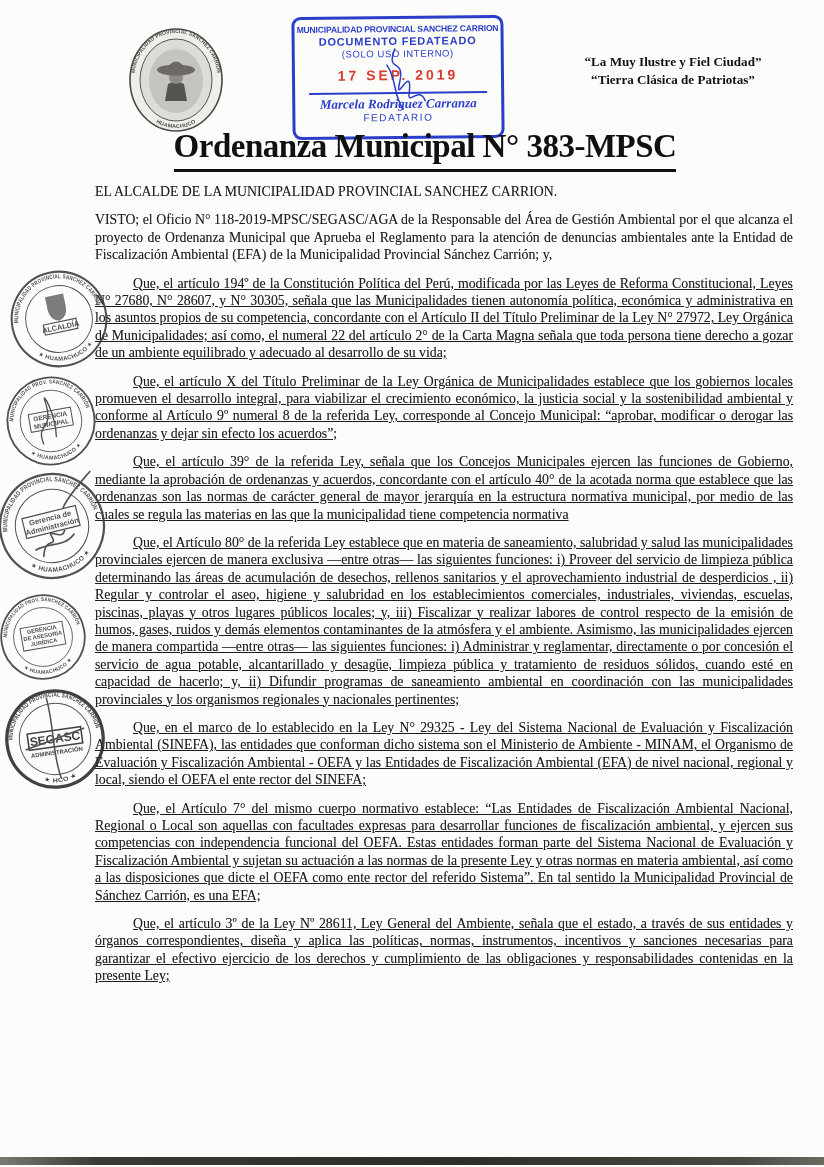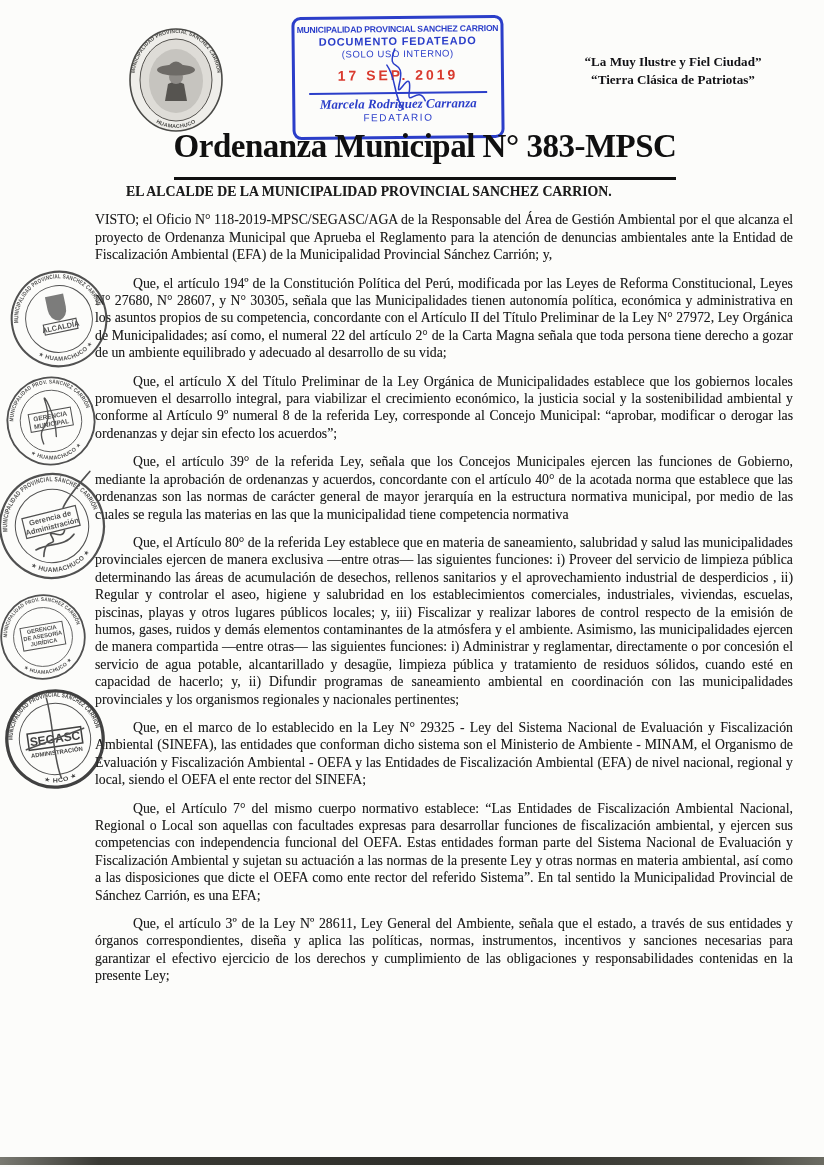--- a/index.html
+++ b/index.html
@@ -25,29 +25,29 @@
   .fs-role{font-size:10px;letter-spacing:1.6px;}
   .fs-sign{position:absolute;left:78px;top:26px;pointer-events:none;}
 
   
   .mottos{position:absolute;left:545px;top:53px;width:256px;text-align:center;
           font-weight:bold;font-size:13.5px;line-height:18px;color:#121216;transform:scaleX(.97);}
 
   
   .title{position:absolute;left:0;right:0;top:128px;margin:0;text-align:center;
          font-size:33px;font-weight:bold;letter-spacing:-.5px;color:#101010;padding-left:26px;}
-  .title span{display:inline-block;border-bottom:3px solid #101010;padding-bottom:12px;}
+  .title span{display:inline-block;border-bottom:3px solid #101010;padding-bottom:4px;}
 
   
   .doc-body{position:absolute;left:95px;top:183px;width:698px;font-size:13.8px;
             line-height:17.4px;text-align:justify;color:#1c1c1c;
             text-shadow:0 0 .4px rgba(20,20,20,.35);}
   .doc-body p{margin:0 0 11px;}
-  .doc-body p.b{font-weight:bold;margin-left:31px;}
-  .doc-body p.ind{text-indent:38px;}
+  .doc-body p.b{font-weight:normal;}
+  .doc-body p.ind{text-indent:38px;text-decoration:underline;}
 
   
   .stamp{position:absolute;opacity:.9;}
   .s1{left:8px;top:268px;width:102px;height:102px;transform:rotate(-12deg);}
   .s2{left:4px;top:374px;width:94px;height:94px;transform:rotate(-10deg);}
   .s3{left:-4px;top:470px;width:112px;height:112px;transform:rotate(-14deg);}
   .s4{left:-2px;top:592px;width:90px;height:90px;transform:rotate(-10deg);}
   .s5{left:2px;top:686px;width:106px;height:106px;transform:rotate(-8deg);}
   .sr{fill:none;stroke:#3f3f3f;stroke-width:2.2;}
   .sr2{fill:none;stroke:#3f3f3f;stroke-width:1;}

